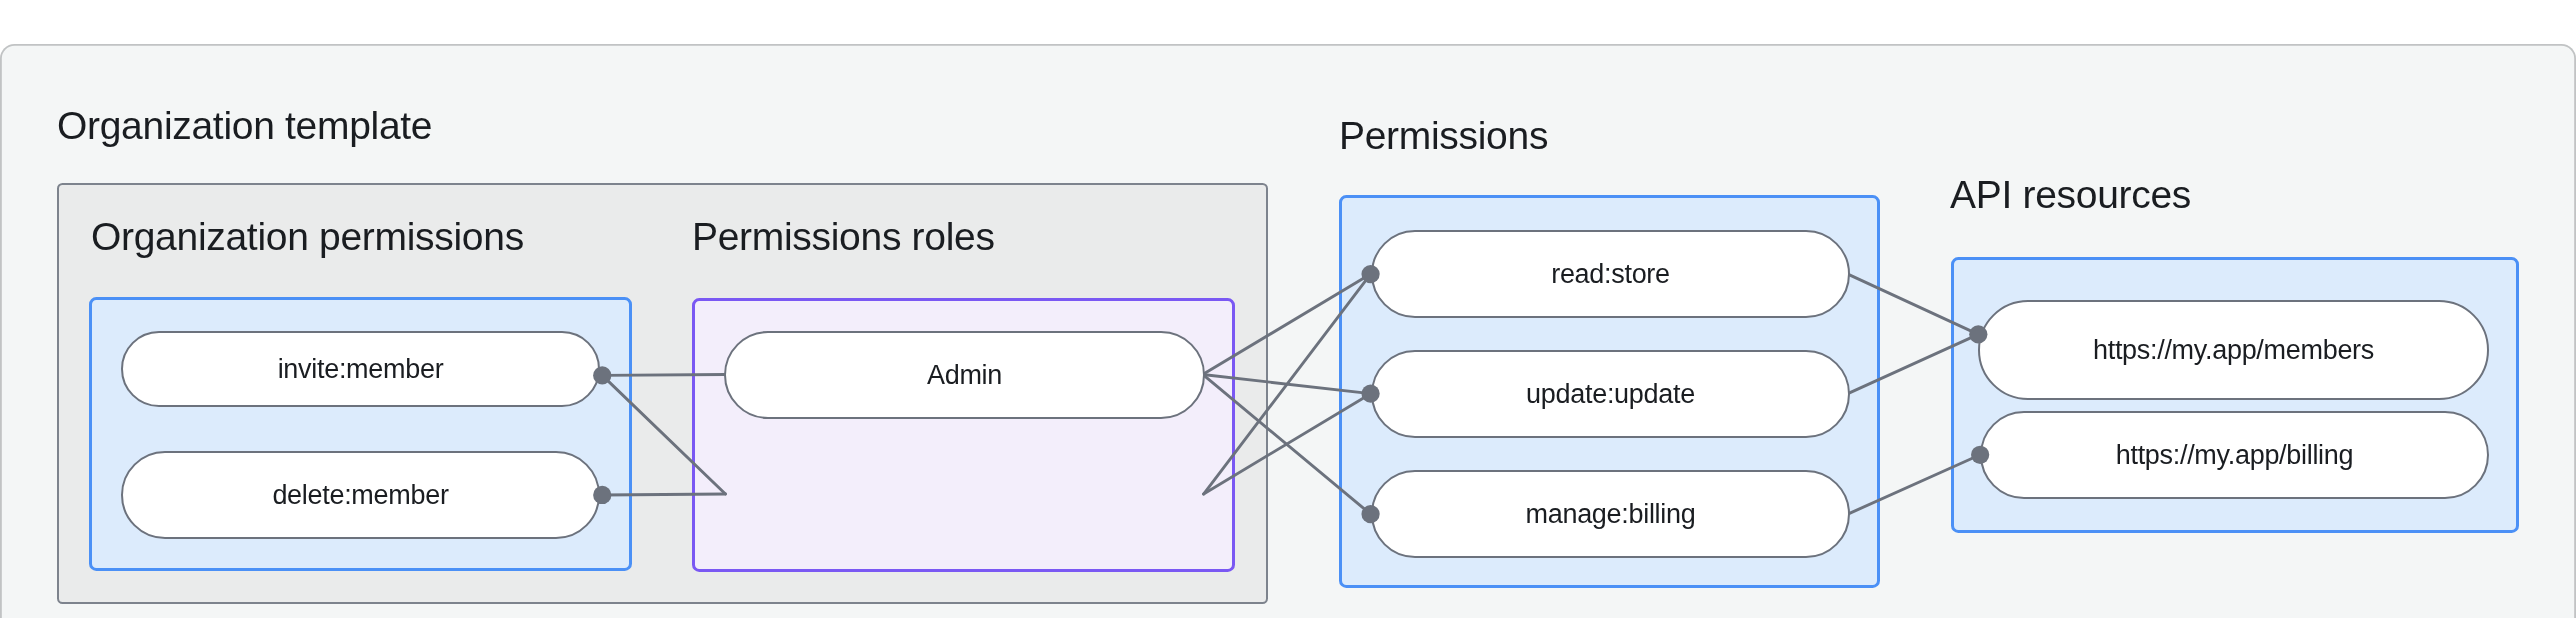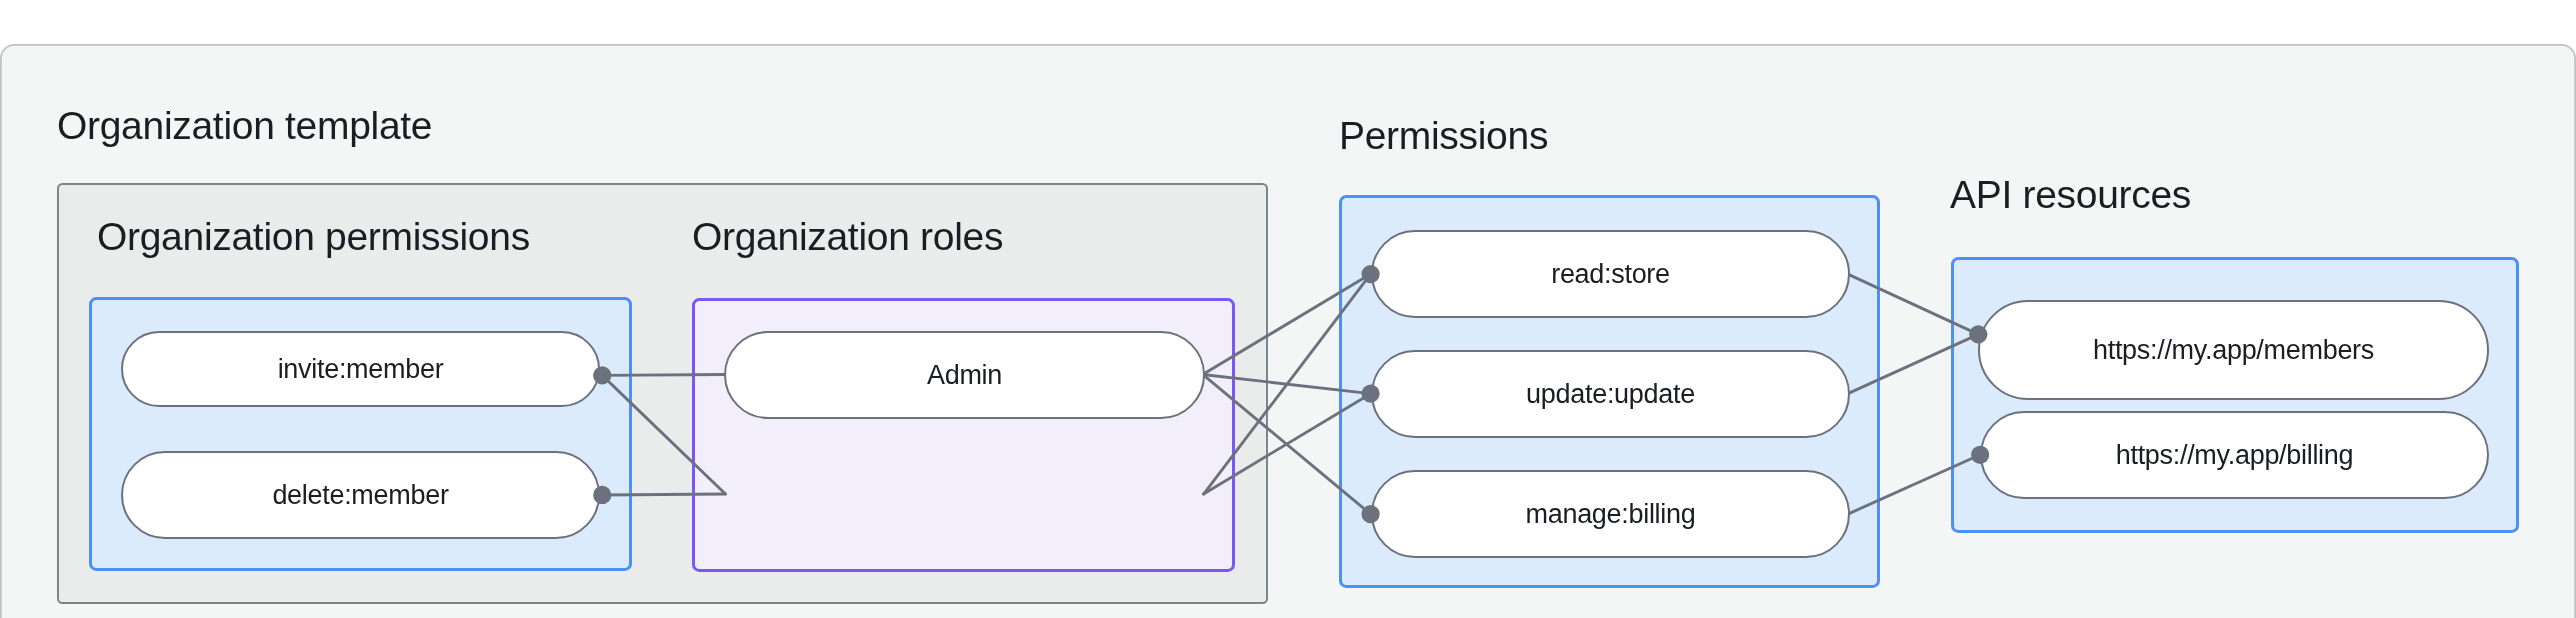--- a/index.html
+++ b/index.html
@@ -57,22 +57,22 @@
 
 <div class="canvas">
 
   <div class="box gray" style="left:57px;  top:139px; width:1211px; height:421px;"></div>
   <div class="box blue" style="left:89px;  top:253px; width:543px;  height:274px;"></div>
   <div class="box purple" style="left:692px; top:254px; width:543px;  height:274px;"></div>
   <div class="box blue" style="left:1339px;top:151px; width:541px;  height:393px;"></div>
   <div class="box blue" style="left:1951px;top:213px; width:568px;  height:276px;"></div>
 
   <div class="label" style="left:57px;   top:62px;">Organization template</div>
-  <div class="label" style="left:97px;  top:173px;">Organization permissions</div>
-  <div class="label" style="left:692px;  top:173px;">Organization roles</div>
+  <div class="label" style="left:91px;  top:173px;">Organization permissions</div>
+  <div class="label" style="left:692px;  top:173px;">Permissions roles</div>
   <div class="label" style="left:1339px; top:72px;">Permissions</div>
   <div class="label" style="left:1950px; top:131px;">API resources</div>
 
   <svg class="layer" viewBox="0 0 2823 678">
       <line x1="660" y1="363" x2="795" y2="362"></line>
       <line x1="660" y1="363" x2="795" y2="493"></line>
       <line x1="660" y1="494" x2="795" y2="493"></line>
       <line x1="1318" y1="362" x2="1502" y2="252"></line>
       <line x1="1318" y1="362" x2="1502" y2="383"></line>
       <line x1="1318" y1="362" x2="1502" y2="515"></line>

